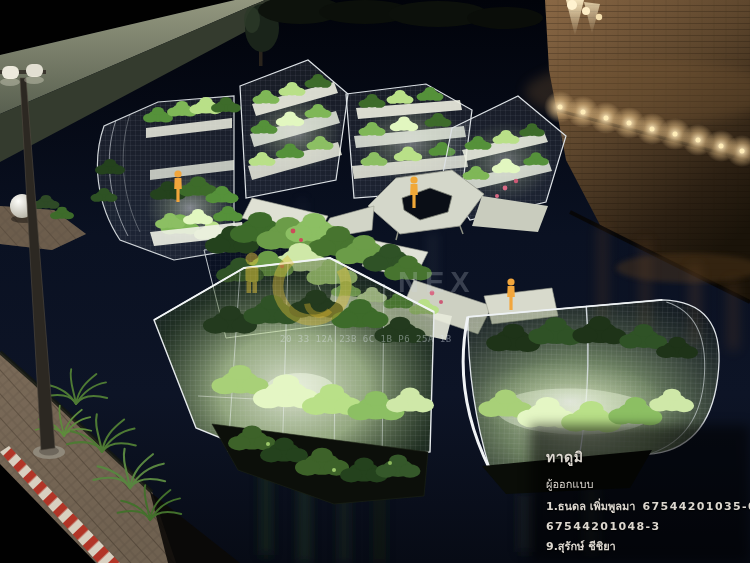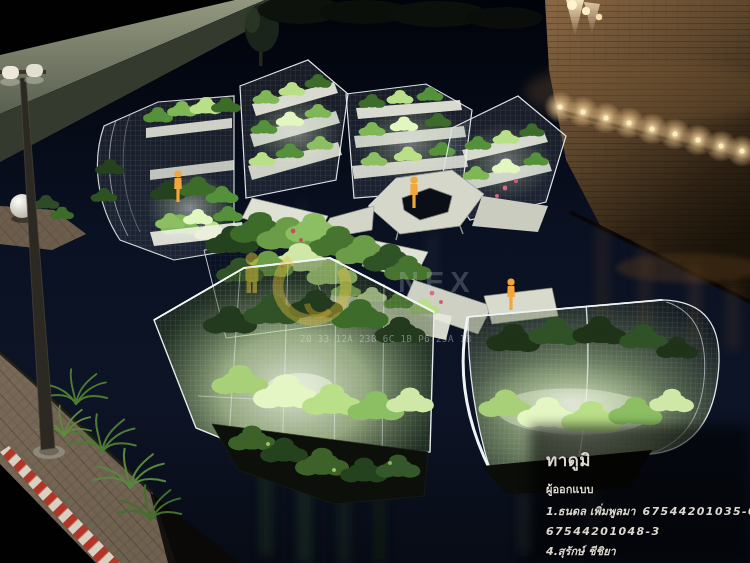--- a/index.html
+++ b/index.html
@@ -1,24 +1,24 @@
 <!DOCTYPE html>
 <html><head>
 <meta charset="utf-8">
 <style>
   html,body{margin:0;padding:0;background:#000;}
   #stage{position:relative;width:750px;height:563px;overflow:hidden;background:#737373;
          font-family:"DejaVu Sans","Liberation Sans",sans-serif;}
   #scene{position:absolute;left:0;top:0;}
   .credits{position:absolute;left:546px;top:446px;width:202px;color:#dcd7cf;
            text-shadow:0 1px 2px #000;}
-  .credits .title{font-size:17px;font-weight:700;margin:0 0 7px 0;letter-spacing:.5px;}
-  .credits .role{font-size:11px;font-weight:700;margin:0 0 4px 0;}
+  .credits .title{font-size:14px;font-weight:700;margin:0 0 7px 0;letter-spacing:.5px;}
+  .credits .role{font-size:11px;font-weight:400;margin:0 0 4px 0;}
   .credits .row{font-size:11px;font-weight:600;line-height:20px;display:flex;gap:7px;
-                white-space:nowrap;font-style:italic;}
+                white-space:nowrap;}
   .credits .sid{letter-spacing:1.4px;}
   .wm-text{position:absolute;color:rgba(223,232,238,.42);
            font-family:"DejaVu Sans Mono","Liberation Mono",monospace;
            font-size:9px;letter-spacing:.5px;white-space:nowrap;}
   .wm-brand{position:absolute;left:398px;top:266px;font-size:29px;font-weight:700;
             color:rgba(205,214,222,.24);letter-spacing:6px;
             font-family:"Liberation Sans",sans-serif;}
 </style>
 </head>
 <body>
@@ -426,29 +426,29 @@
     <rect x="245.5" y="267" width="13" height="15" rx="3"></rect>
     <rect x="246.5" y="282" width="4.5" height="11"></rect>
     <rect x="252.5" y="282" width="4.5" height="11"></rect>
   </g>
   <circle cx="312" cy="286" r="34" fill="none" stroke="#e2c23c" stroke-width="11" stroke-dasharray="155 65" transform="rotate(-30 312 286)" opacity=".42"></circle>
   <circle cx="320" cy="302" r="13" fill="none" stroke="#d4b22e" stroke-width="6" stroke-dasharray="30 52" transform="rotate(40 320 302)" opacity=".4"></circle>
 </g>
 </svg>
 
 <div class="wm-brand">NEX</div>
-<div class="wm-text" style="left:300px;top:334px;">20 33 12A 23B 6C 1B P6 25A 1B</div>
+<div class="wm-text" style="left:280px;top:334px;">20 33 12A 23B 6C 1B P6 25A 1B</div>
 
 <div class="credits">
   <div class="title">ทาดูมิ</div>
   <div class="role">ผู้ออกแบบ</div>
   <div class="row">
     <span>1.ธนดล เพิ่มพูลมา</span>
     <span class="sid">67544201035-0</span>
   </div>
   <div class="row">
     <span class="sid">67544201048-3</span>
   </div>
   <div class="row">
-    <span>4.สุรักษ์ ชีชิยา</span>
+    <span>9.สุรักษ์ ชีชิยา</span>
   </div>
 </div>
 </div>
 
 </body></html>

